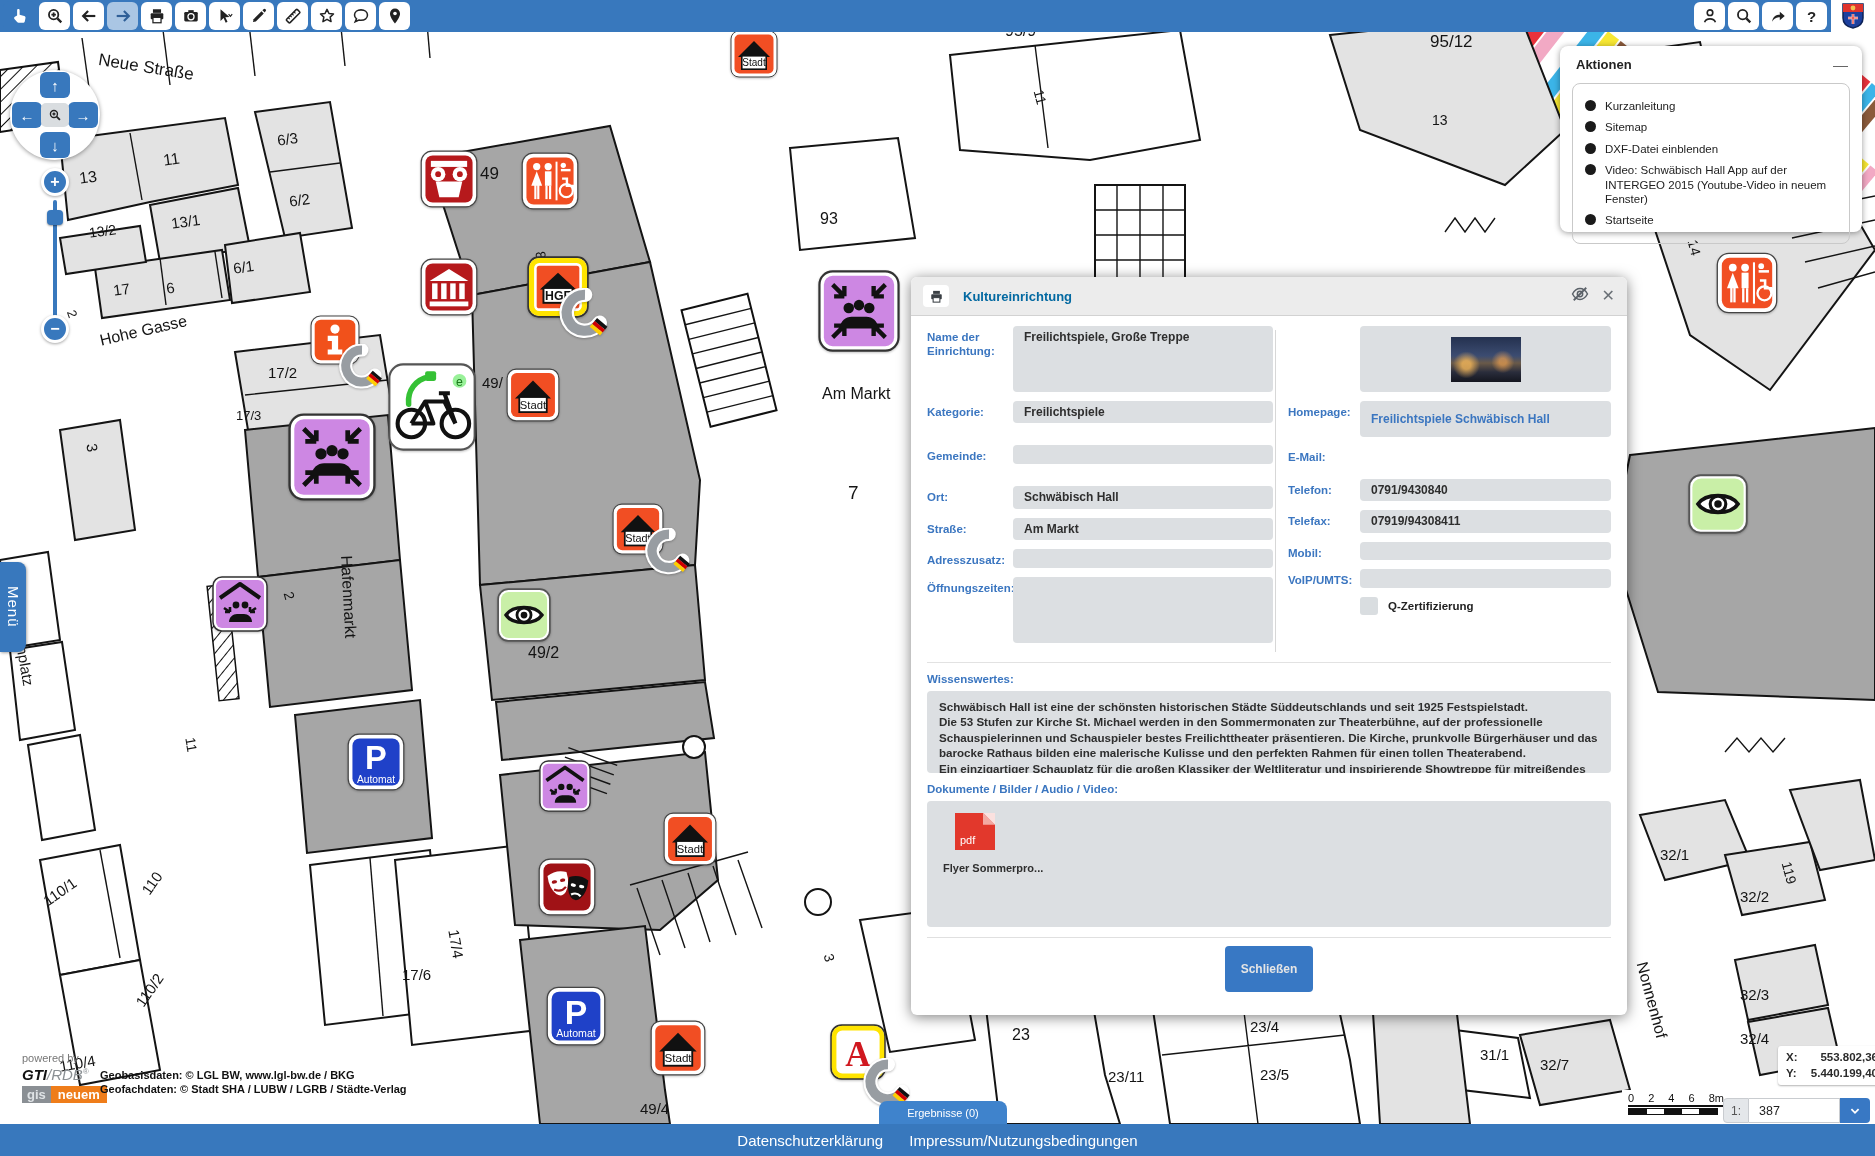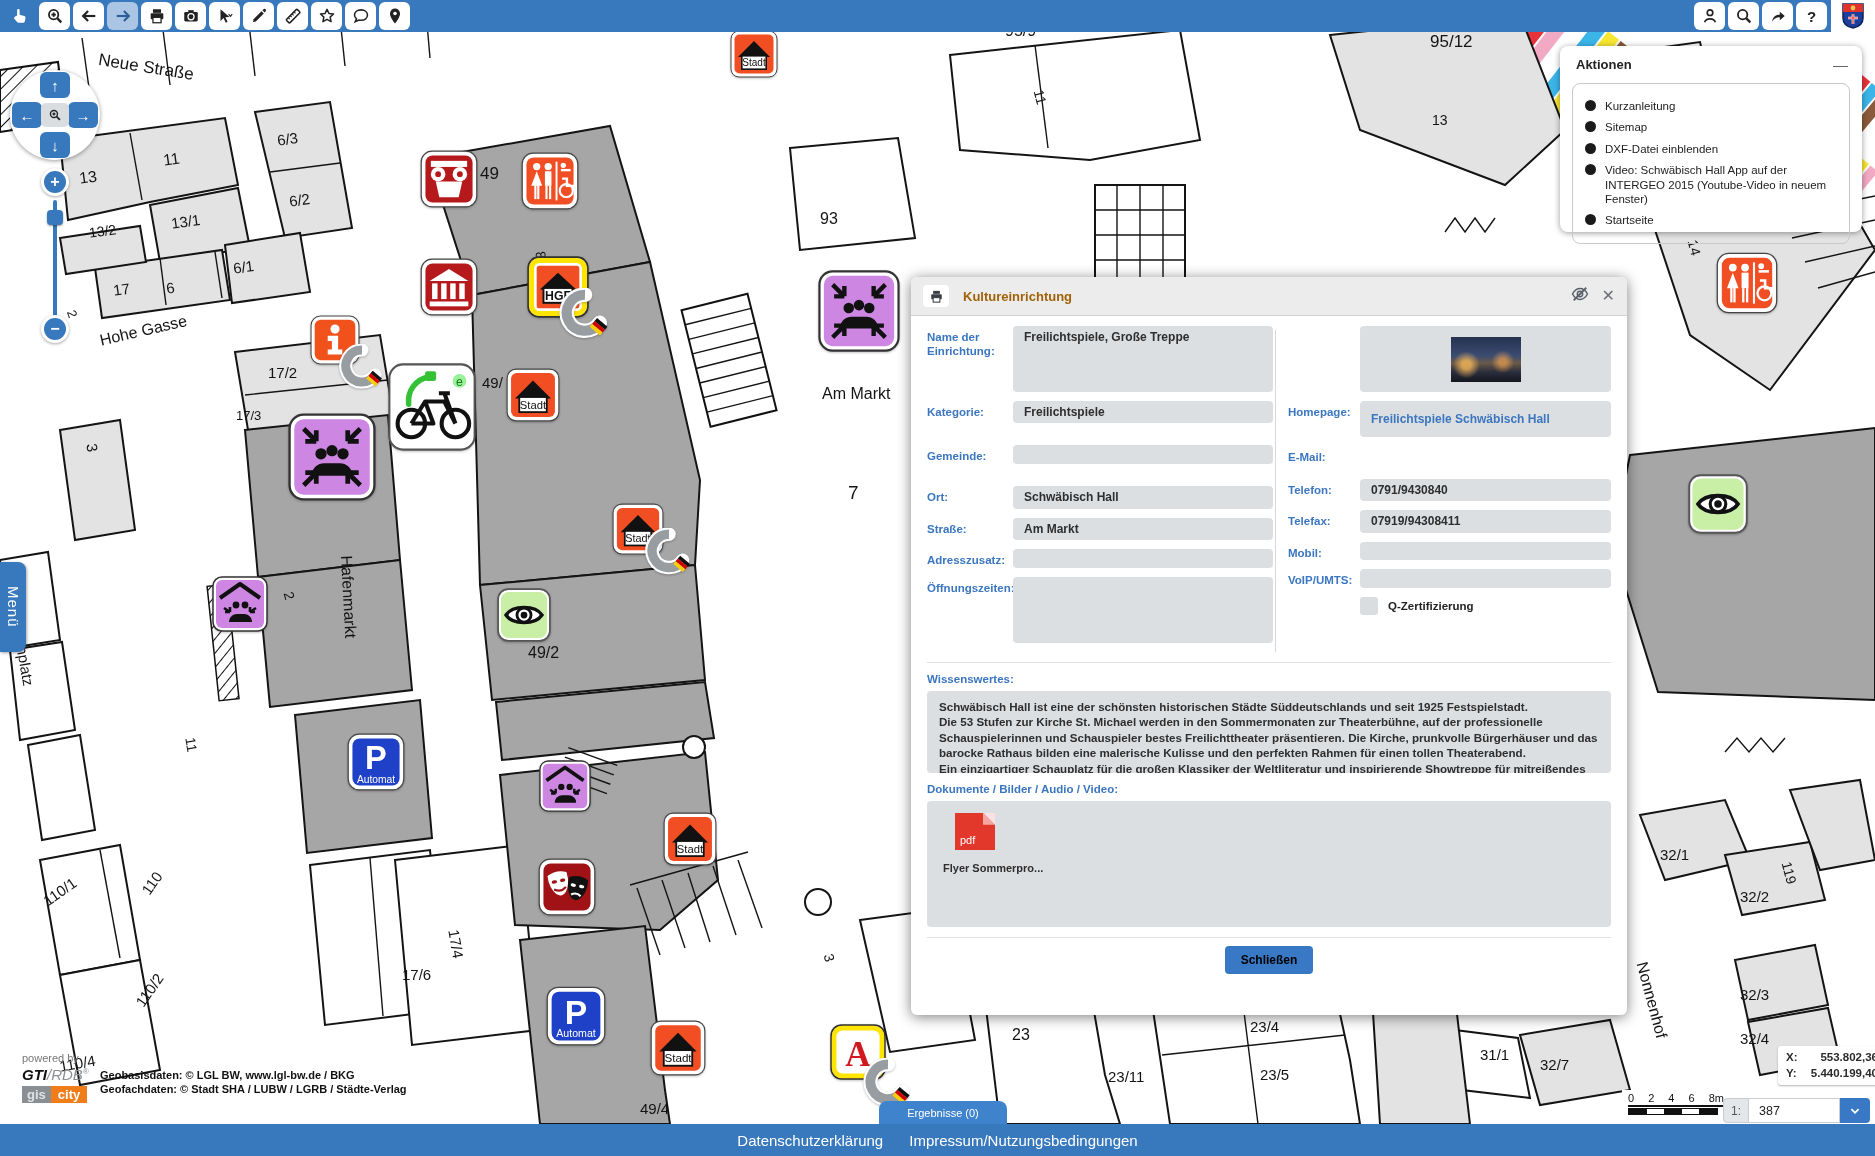--- a/index.html
+++ b/index.html
@@ -39,21 +39,21 @@
   #aktionen .hd{display:flex;align-items:center;padding:10px 14px 6px 16px;}
   #aktionen .hd .t{font-weight:bold;font-size:13px;color:#222;}
   #aktionen .hd .min{margin-left:auto;color:#666;font-size:15px;cursor:default;}
   #ak-box{margin:4px 12px;border:1px solid #c9c9c9;border-radius:8px;padding:8px 10px;}
   .ak-item{display:flex;align-items:flex-start;margin:7px 0;font-size:11.5px;color:#222;line-height:1.25;}
   .ak-item .dot{width:11px;height:11px;border-radius:50%;background:#1a1a1a;margin:1px 9px 0 2px;flex:0 0 auto;}
   
   #dialog{position:absolute;left:911px;top:277px;width:716px;height:738px;background:#fff;border-radius:6px;box-shadow:0 2px 14px rgba(0,0,0,.5);z-index:50;box-sizing:border-box;}
   #dlg-header{height:38px;background:#ececec;border-bottom:1px solid #d2d2d2;border-radius:6px 6px 0 0;display:flex;align-items:center;padding:0 12px;}
   #dlg-print{width:26px;height:22px;background:#fff;border-radius:4px;display:flex;align-items:center;justify-content:center;color:#3a3f44;}
-  #dlg-title{font-weight:bold;font-size:13px;color:#a16207;margin-left:14px;}
+  #dlg-title{font-weight:bold;font-size:13px;color:#0369a1;margin-left:14px;}
   #dlg-header .sp{flex:1}
   #dlg-eyeoff{color:#5a6168;margin-right:12px;}
   #dlg-close{color:#6a7076;font-size:16px;line-height:1;}
   #dlg-body{position:relative;padding:10px 16px 0 16px;}
   #cols{display:flex;}
   #col-left{width:346px;}
   #col-div{width:1px;background:#d7d7d7;margin:4px 4px 0 2px;}
   #col-right{flex:1;padding-left:8px;}
   .frow{display:flex;margin-bottom:9px;}
   .flabel{width:86px;flex:0 0 auto;color:#3b76c0;font-weight:bold;font-size:11.5px;padding-top:5px;line-height:1.2;}
@@ -72,21 +72,21 @@
   .chklabel{font-weight:bold;font-size:11.5px;color:#222;}
   .sec-label{color:#3b76c0;font-weight:bold;font-size:11.5px;margin:10px 0 6px 0;}
   #wiss-box{background:#dcdfe2;border-radius:4px;padding:8px 12px;font-weight:bold;font-size:11.6px;color:#2e2e2e;line-height:1.34;white-space:pre-line;height:82px;box-sizing:border-box;overflow:hidden;}
   #dok-box{background:#dcdfe2;border-radius:4px;height:126px;padding:12px 14px;box-sizing:border-box;}
   .pdficon{position:relative;width:40px;height:37px;background:#e2382c;margin-left:14px;}
   .pdficon .fold{position:absolute;right:0;top:0;width:12px;height:12px;background:#fff;clip-path:polygon(0 0,100% 100%,100% 0);opacity:.85}
   .pdficon .fold2{position:absolute;right:0;top:0;width:12px;height:12px;background:#f3a9a2;clip-path:polygon(0 0,0 100%,100% 100%);}
   .pdficon .lbl{position:absolute;left:5px;bottom:4px;color:#fff;font-size:11px;}
   .att-caption{font-weight:bold;font-size:11px;color:#2e2e2e;margin:12px 0 0 2px;}
   #dlg-footer{border-top:1px solid #e0e0e0;margin-top:10px;padding:8px 0 0 0;text-align:center;}
-  #btn-close{display:inline-block;background:#3878c4;color:#000000;font-weight:bold;font-size:12px;border-radius:4px;padding:7px 16px;}
+  #btn-close{display:inline-block;background:#3878c4;color:#e5e5e5;font-weight:bold;font-size:12px;border-radius:4px;padding:16px 16px;}
   
   #results-tab{position:absolute;left:879px;top:1101px;width:128px;height:23px;background:#3f83cc;border-radius:8px 8px 0 0;z-index:30;color:#fff;font-size:11px;display:flex;align-items:center;justify-content:center;}
   #bottombar{position:absolute;left:0;top:1124px;width:1875px;height:32px;background:#3878bd;z-index:35;display:flex;align-items:center;justify-content:center;gap:26px;}
   #bottombar a{color:#fff;font-size:15px;text-decoration:none;}
   #coordbox{position:absolute;left:1778px;top:1046px;width:92px;background:#fff;border-radius:3px;z-index:25;padding:4px 8px;font-size:11.5px;font-weight:bold;color:#2b2b2b;box-shadow:0 1px 2px rgba(0,0,0,.3);}
   #coordbox .row{display:flex;justify-content:space-between;line-height:1.35;}
   #scalebarbox{position:absolute;left:1622px;top:1090px;width:108px;height:32px;background:#fff;z-index:25;padding:2px 6px 0 6px;box-sizing:border-box;}
   #scaleticks{display:flex;justify-content:space-between;font-size:11px;color:#111;border-bottom:2px solid #111;padding-bottom:1px;}
   #scalesegs{display:flex;height:5px;width:88px;border:1px solid #111;margin-top:1px;}
   #scalesegs div{flex:1}
@@ -922,21 +922,21 @@
           <polyline points="4,7 10,13 16,7"></polyline>
         </svg>
     </div>
   </div>
 
   <div id="branding">
     <div id="powered">powered by</div>
     <div id="gtilogo"><b>GTI</b><span class="rdb">/RDB</span><sup>®</sup></div>
     <div id="giscity">
         <span class="gis">gis</span>
-        <span class="city">city</span>
+        <span class="city">neuem</span>
       </div>
   </div>
 
   <div id="attribution">
     <div>Geobasisdaten: © LGL BW, www.lgl-bw.de / BKG</div>
     <div>Geofachdaten: © Stadt SHA / LUBW / LGRB / Städte-Verlag</div>
   </div>
 
 </div>
 

